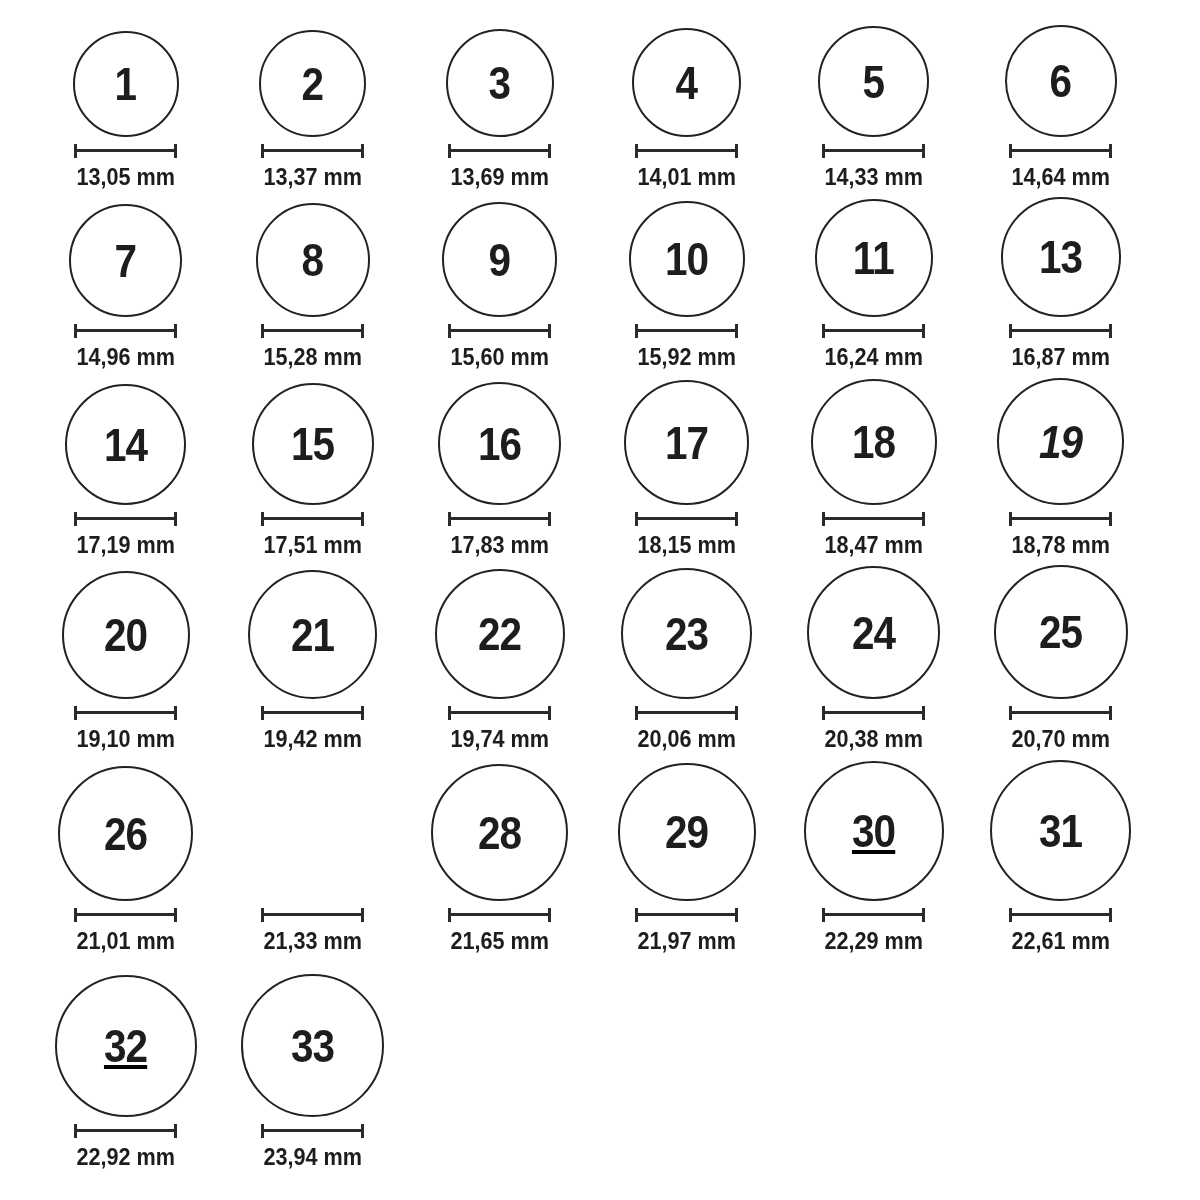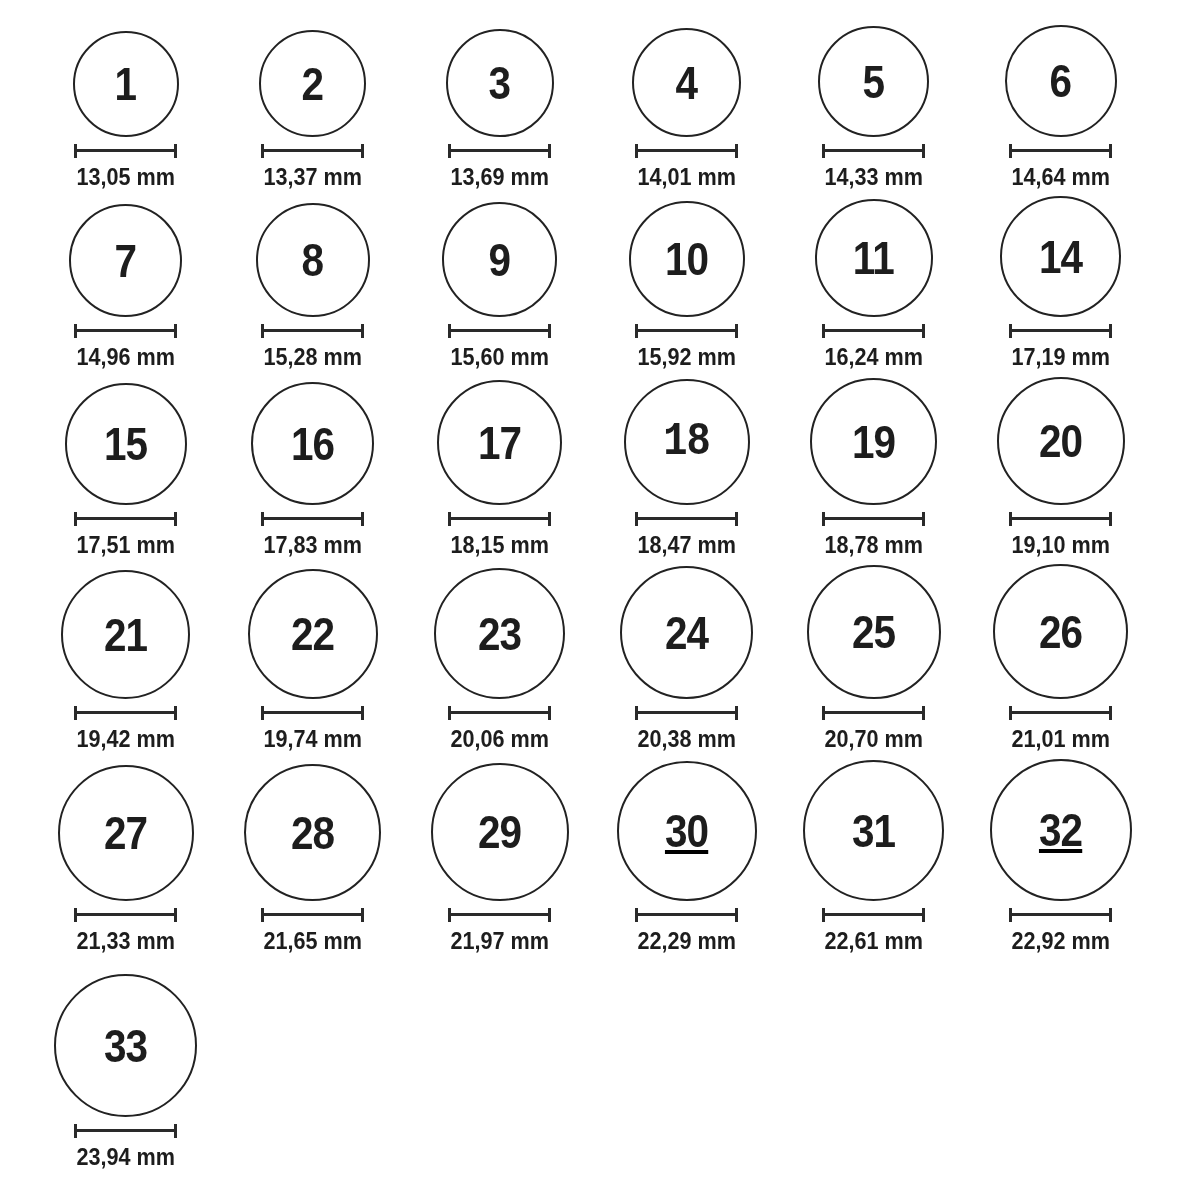--- a/index.html
+++ b/index.html
@@ -195,20 +195,29 @@
     <div class="ring-circle" style="width: 118px; height: 118px; align-items: center;">
       <span class="ring-number">11</span>
     </div>
     <div class="measure">
       <span class="bar"></span>
     </div>
     <span class="size-label">16,24 mm</span>
   </div>
 
 
+  <div class="cell">
+    <div class="ring-circle" style="width: 120px; height: 120px;">
+      <span class="ring-number">13</span>
+    </div>
+    <div class="measure">
+      <span class="bar"></span>
+    </div>
+    <span class="size-label">16,87 mm</span>
+  </div>
 
   <div class="cell">
     <div class="ring-circle" style="width: 121px; height: 121px;">
       <span class="ring-number">14</span>
     </div>
     <div class="measure">
       <span class="bar"></span>
     </div>
     <span class="size-label">17,19 mm</span>
   </div>
@@ -237,31 +246,31 @@
     <div class="ring-circle" style="width: 125px; height: 125px;">
       <span class="ring-number">17</span>
     </div>
     <div class="measure">
       <span class="bar"></span>
     </div>
     <span class="size-label">18,15 mm</span>
   </div>
 
   <div class="cell">
-    <div class="ring-circle" style="width: 126px; height: 126px; font-family: Liberation Mono, monospace;">
+    <div class="ring-circle" style="width: 126px; height: 126px;">
       <span class="ring-number">18</span>
     </div>
     <div class="measure">
       <span class="bar"></span>
     </div>
     <span class="size-label">18,47 mm</span>
   </div>
 
   <div class="cell">
-    <div class="ring-circle" style="width: 127px; height: 127px;">
+    <div class="ring-circle" style="width: 127px; height: 127px; font-style: italic;">
       <span class="ring-number">19</span>
     </div>
     <div class="measure">
       <span class="bar"></span>
     </div>
     <span class="size-label">18,78 mm</span>
   </div>
 
   <div class="cell">
     <div class="ring-circle" style="width: 128px; height: 128px;">
@@ -327,23 +336,20 @@
     <div class="ring-circle" style="width: 135px; height: 135px;">
       <span class="ring-number">26</span>
     </div>
     <div class="measure">
       <span class="bar"></span>
     </div>
     <span class="size-label">21,01 mm</span>
   </div>
 
   <div class="cell">
-    <div class="ring-circle" style="width: 136px; height: 136px;">
-      <span class="ring-number">27</span>
-    </div>
     <div class="measure">
       <span class="bar"></span>
     </div>
     <span class="size-label">21,33 mm</span>
   </div>
 
   <div class="cell">
     <div class="ring-circle" style="width: 137px; height: 137px;">
       <span class="ring-number">28</span>
     </div>

